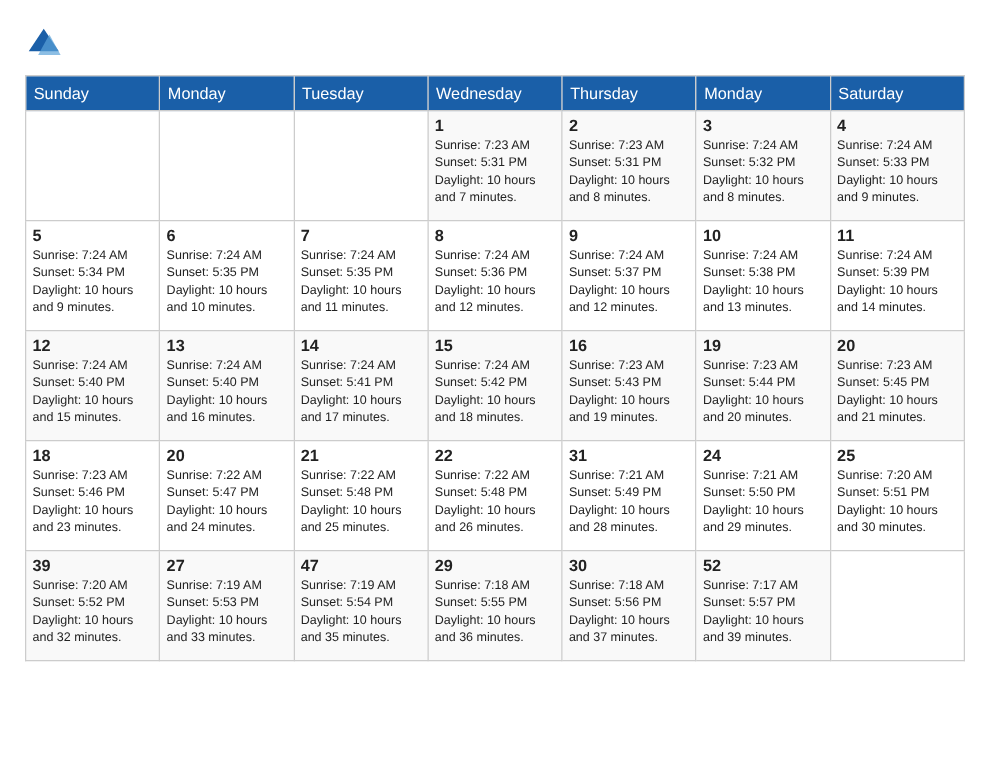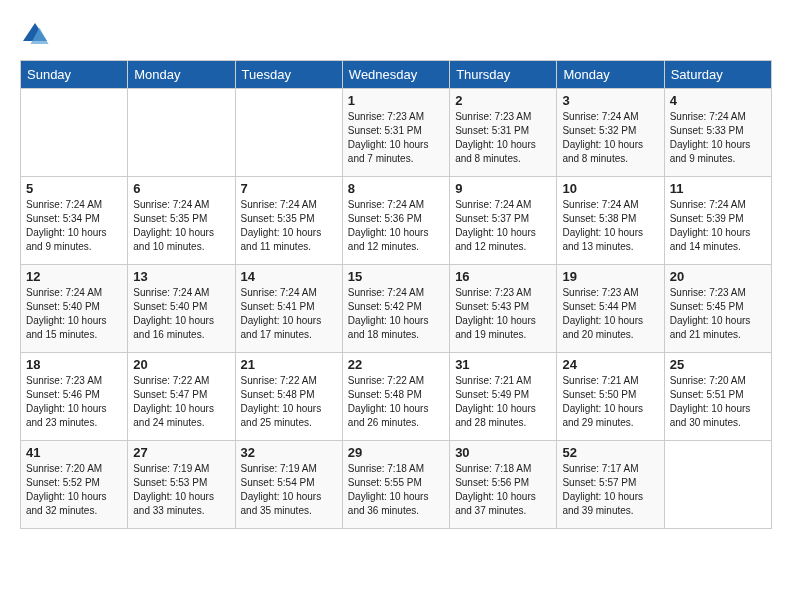--- a/index.html
+++ b/index.html
@@ -294,35 +294,35 @@
         <td>
           <span class="day-number">25</span>
           <div class="day-info" style="white-space: pre-line;">Sunrise: 7:20 AM
 Sunset: 5:51 PM
 Daylight: 10 hours
 and 30 minutes.</div>
         </td>
       </tr>
       <tr>
         <td>
-          <span class="day-number">41</span>
+          <span class="day-number">39</span>
           <div class="day-info" style="white-space: pre-line;">Sunrise: 7:20 AM
 Sunset: 5:52 PM
 Daylight: 10 hours
 and 32 minutes.</div>
         </td>
         <td>
           <span class="day-number">27</span>
           <div class="day-info" style="white-space: pre-line;">Sunrise: 7:19 AM
 Sunset: 5:53 PM
 Daylight: 10 hours
 and 33 minutes.</div>
         </td>
         <td>
-          <span class="day-number">32</span>
+          <span class="day-number">47</span>
           <div class="day-info" style="white-space: pre-line;">Sunrise: 7:19 AM
 Sunset: 5:54 PM
 Daylight: 10 hours
 and 35 minutes.</div>
         </td>
         <td>
           <span class="day-number">29</span>
           <div class="day-info" style="white-space: pre-line;">Sunrise: 7:18 AM
 Sunset: 5:55 PM
 Daylight: 10 hours

